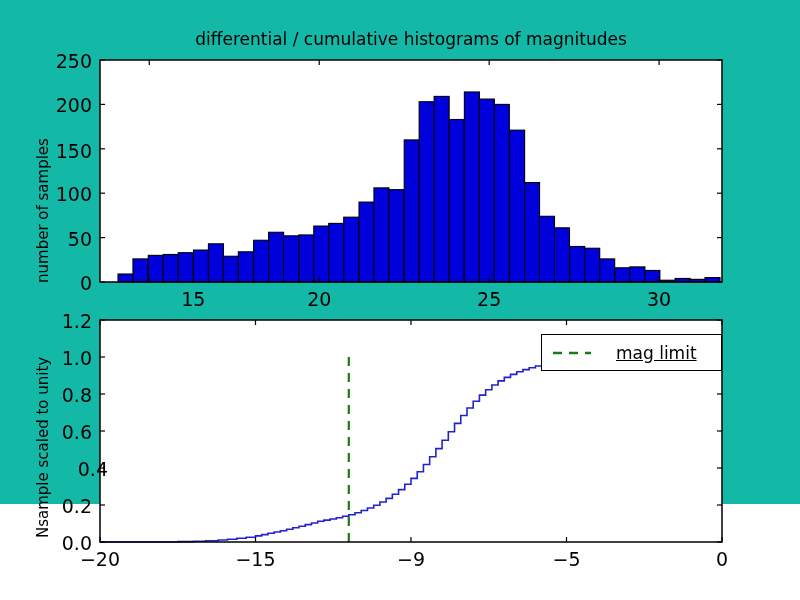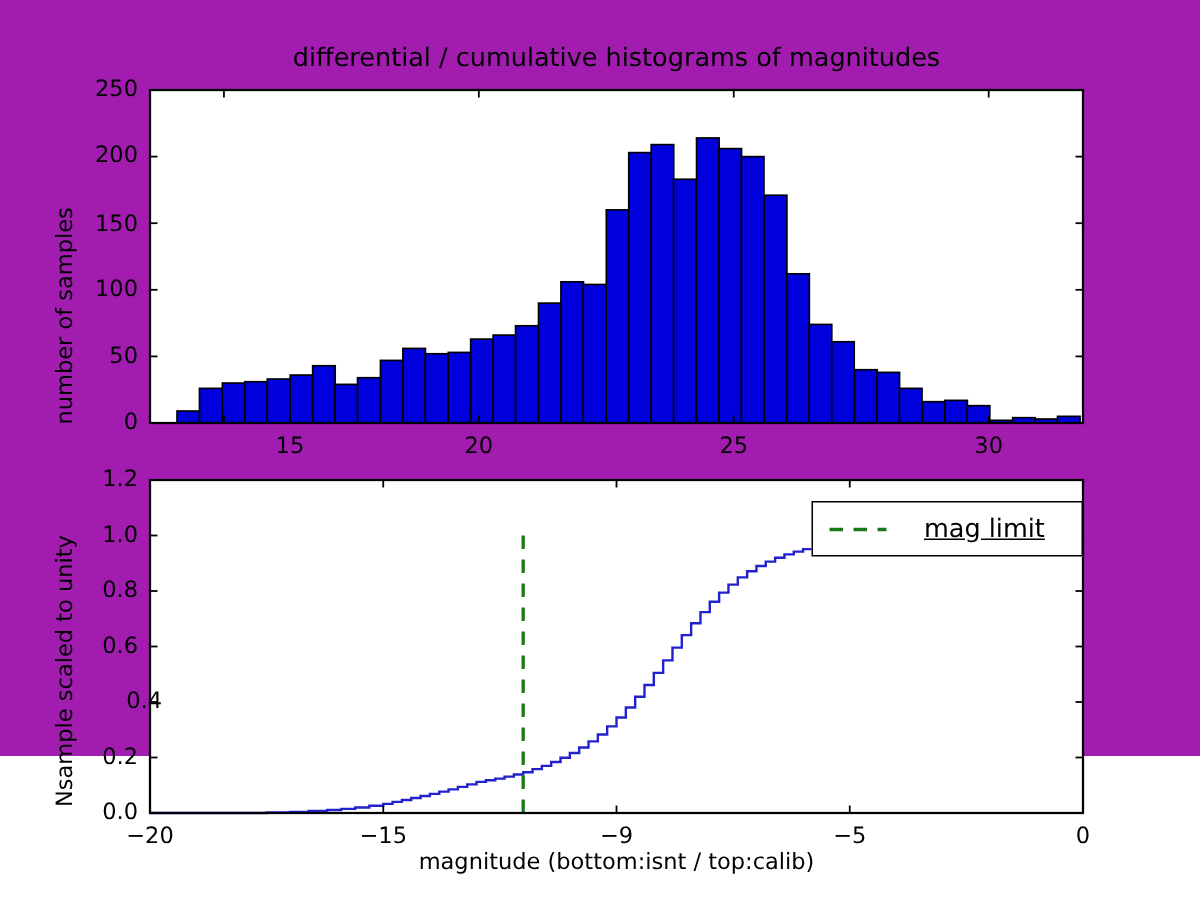--- a/index.html
+++ b/index.html
@@ -1,20 +1,20 @@
 <!DOCTYPE html>
 <html><head>
 <meta charset="utf-8">
 <style>
   html,body{margin:0;padding:0;background:#ffffff;}
   body{width:800px;height:600px;overflow:hidden;
        font-family:"DejaVu Sans","Liberation Sans",sans-serif;}
-  #figure{position:relative;width:800px;height:504px;background:#a21caf;}
+  #figure{position:relative;width:800px;height:504px;background:#14b8a6;}
   .abs{position:absolute;}
-  .tick-label{font-size:15px;color:#000;white-space:nowrap;}
+  .tick-label{font-size:19px;color:#000;white-space:nowrap;}
   .axis-title{font-size:15px;color:#000;white-space:nowrap;}
   .fig-title{font-size:17px;color:#000;white-space:nowrap;text-align:center;}
   .vrot{transform-origin:0 0;transform:rotate(-90deg);}
   svg{display:block;}
   .legend-text{font-size:17px;color:#000;white-space:nowrap;}
 </style>
 </head>
 <body>
 
 <div id="figure">
@@ -104,21 +104,20 @@
       <div class="tick-label" style="position: absolute; left: 149.284px; top: 288px; transform: translateX(-50%); margin-left: 44px;">15</div>
       <div class="tick-label" style="position: absolute; left: 319.23px; top: 288px; transform: translateX(-50%);">20</div>
       <div class="tick-label" style="position: absolute; left: 489.175px; top: 288px; transform: translateX(-50%);">25</div>
       <div class="tick-label" style="position: absolute; left: 659.12px; top: 288px; transform: translateX(-50%);">30</div>
     </div>
 
   <div class="abs" id="bottom-subplot" style="left:0;top:0;width:800px;height:600px;">
 
     <div class="abs axis-title vrot" style="left:34px;top:538px;">Nsample scaled to unity</div>
 
-    <div class="abs axis-title" style="left:100px;top:565px;width:622px;text-align:center;">magnitude (bottom:isnt / top:calib)</div>
 
     <div class="abs tick-label" id="bot-yticks"></div>
     <div class="abs tick-label" id="bot-xticks"></div>
 
     <svg id="bot-svg" width="800" height="600" style="position:absolute;left:0;top:0;pointer-events:none;">
         <rect x="100" y="320" width="622" height="222" fill="#ffffff"></rect>
         <path d="M100,542 L131.1,542 L131.1,542 L162.2,542 L162.2,542 L177.75,542 L177.75,541.63 L193.3,541.63 L193.3,541.26 L205.73999999999995,541.26 L205.73999999999995,540.705 L218.18,540.705 L218.18,539.965 L227.51,539.965 L227.51,539.225 L236.84000000000003,539.225 L236.84000000000003,538.3 L246.17,538.3 L246.17,537.19 L255.5,537.19 L255.5,535.895 L261.71999999999997,535.895 L261.71999999999997,534.6 L267.94,534.6 L267.94,533.305 L274.15999999999997,533.305 L274.15999999999997,532.01 L280.38,532.01 L280.38,530.715 L286.6,530.715 L286.6,529.235 L292.81999999999994,529.235 L292.81999999999994,527.755 L299.03999999999996,527.755 L299.03999999999996,526.275 L305.26,526.275 L305.26,524.61 L311.48,524.61 L311.48,522.945 L317.7,522.945 L317.7,521.28 L323.91999999999996,521.28 L323.91999999999996,520.17 L330.14,520.17 L330.14,519.06 L336.36,519.06 L336.36,517.765 L342.58000000000004,517.765 L342.58000000000004,516.285 L348.8,516.285 L348.8,514.805 L355.02,514.805 L355.02,512.77 L361.24,512.77 L361.24,510.55 L367.46,510.55 L367.46,507.96 L373.68000000000006,507.96 L373.68000000000006,505.185 L379.90000000000003,505.185 L379.90000000000003,502.04 L386.12,502.04 L386.12,498.34000000000003 L392.34000000000003,498.34000000000003 L392.34000000000003,494.27 L398.56,494.27 L398.56,489.645 L404.78000000000003,489.645 L404.78000000000003,484.28 L411,484.28 L411,478.36 L417.22,478.36 L417.22,471.7 L423.44,471.7 L423.44,464.485 L429.66,464.485 L429.66,456.715 L435.88,456.715 L435.88,448.575 L442.1,448.575 L442.1,440.25 L448.31999999999994,440.25 L448.31999999999994,431.74 L454.54,431.74 L454.54,423.41499999999996 L460.76,423.41499999999996 L460.76,415.46 L466.9800000000001,415.46 L466.9800000000001,408.05999999999995 L473.2,408.05999999999995 L473.2,401.21500000000003 L479.42,401.21500000000003 L479.42,395.11 L485.64,395.11 L485.64,389.745 L491.86,389.745 L491.86,384.935 L498.08,384.935 L498.08,380.865 L504.3,380.865 L504.3,377.35 L510.5199999999999,377.35 L510.5199999999999,374.39 L516.74,374.39 L516.74,371.79999999999995 L522.96,371.79999999999995 L522.96,369.58 L529.1800000000001,369.58 L529.1800000000001,367.73 L535.4,367.73 L535.4,366.065 L544.73,366.065 L544.73,364.03 L554.06,364.03 L554.06,362.17999999999995 L566.5,362.17999999999995 L566.5,360.515 L597.6,360.515 L597.6,358.85 L628.6999999999999,358.85 L628.6999999999999,358.11 L659.8000000000001,358.11 L659.8000000000001,357.74 L690.9,357.74 L690.9,357.37 L722,357.37 L722,357" fill="none" stroke="#2222cc" stroke-width="1.6" stroke-linejoin="miter"></path>
         <line x1="348.8" y1="542" x2="348.8" y2="357" stroke="#1a7a1a" stroke-width="2.2" stroke-dasharray="9,7"></line>
         <rect x="100" y="320" width="622" height="222" fill="none" stroke="#000000" stroke-width="1.5"></rect>
         <line x1="100" y1="542" x2="105" y2="542" stroke="#000000" stroke-width="1.2"></line>

